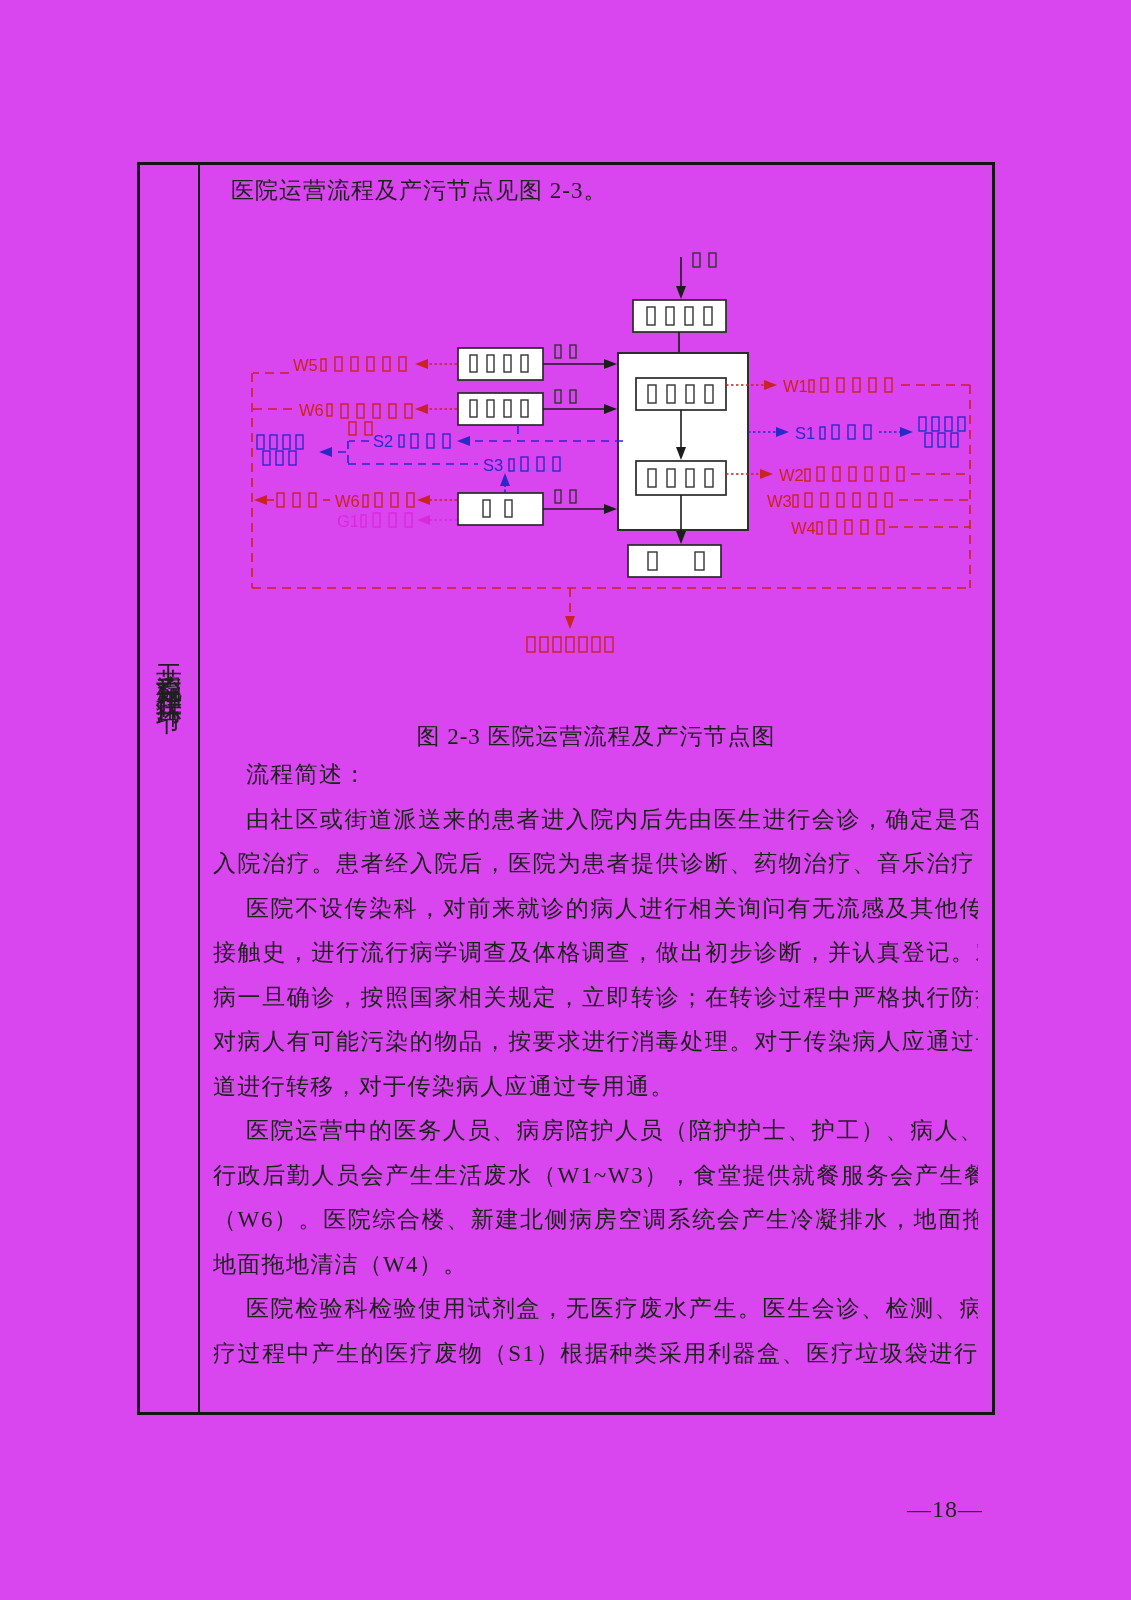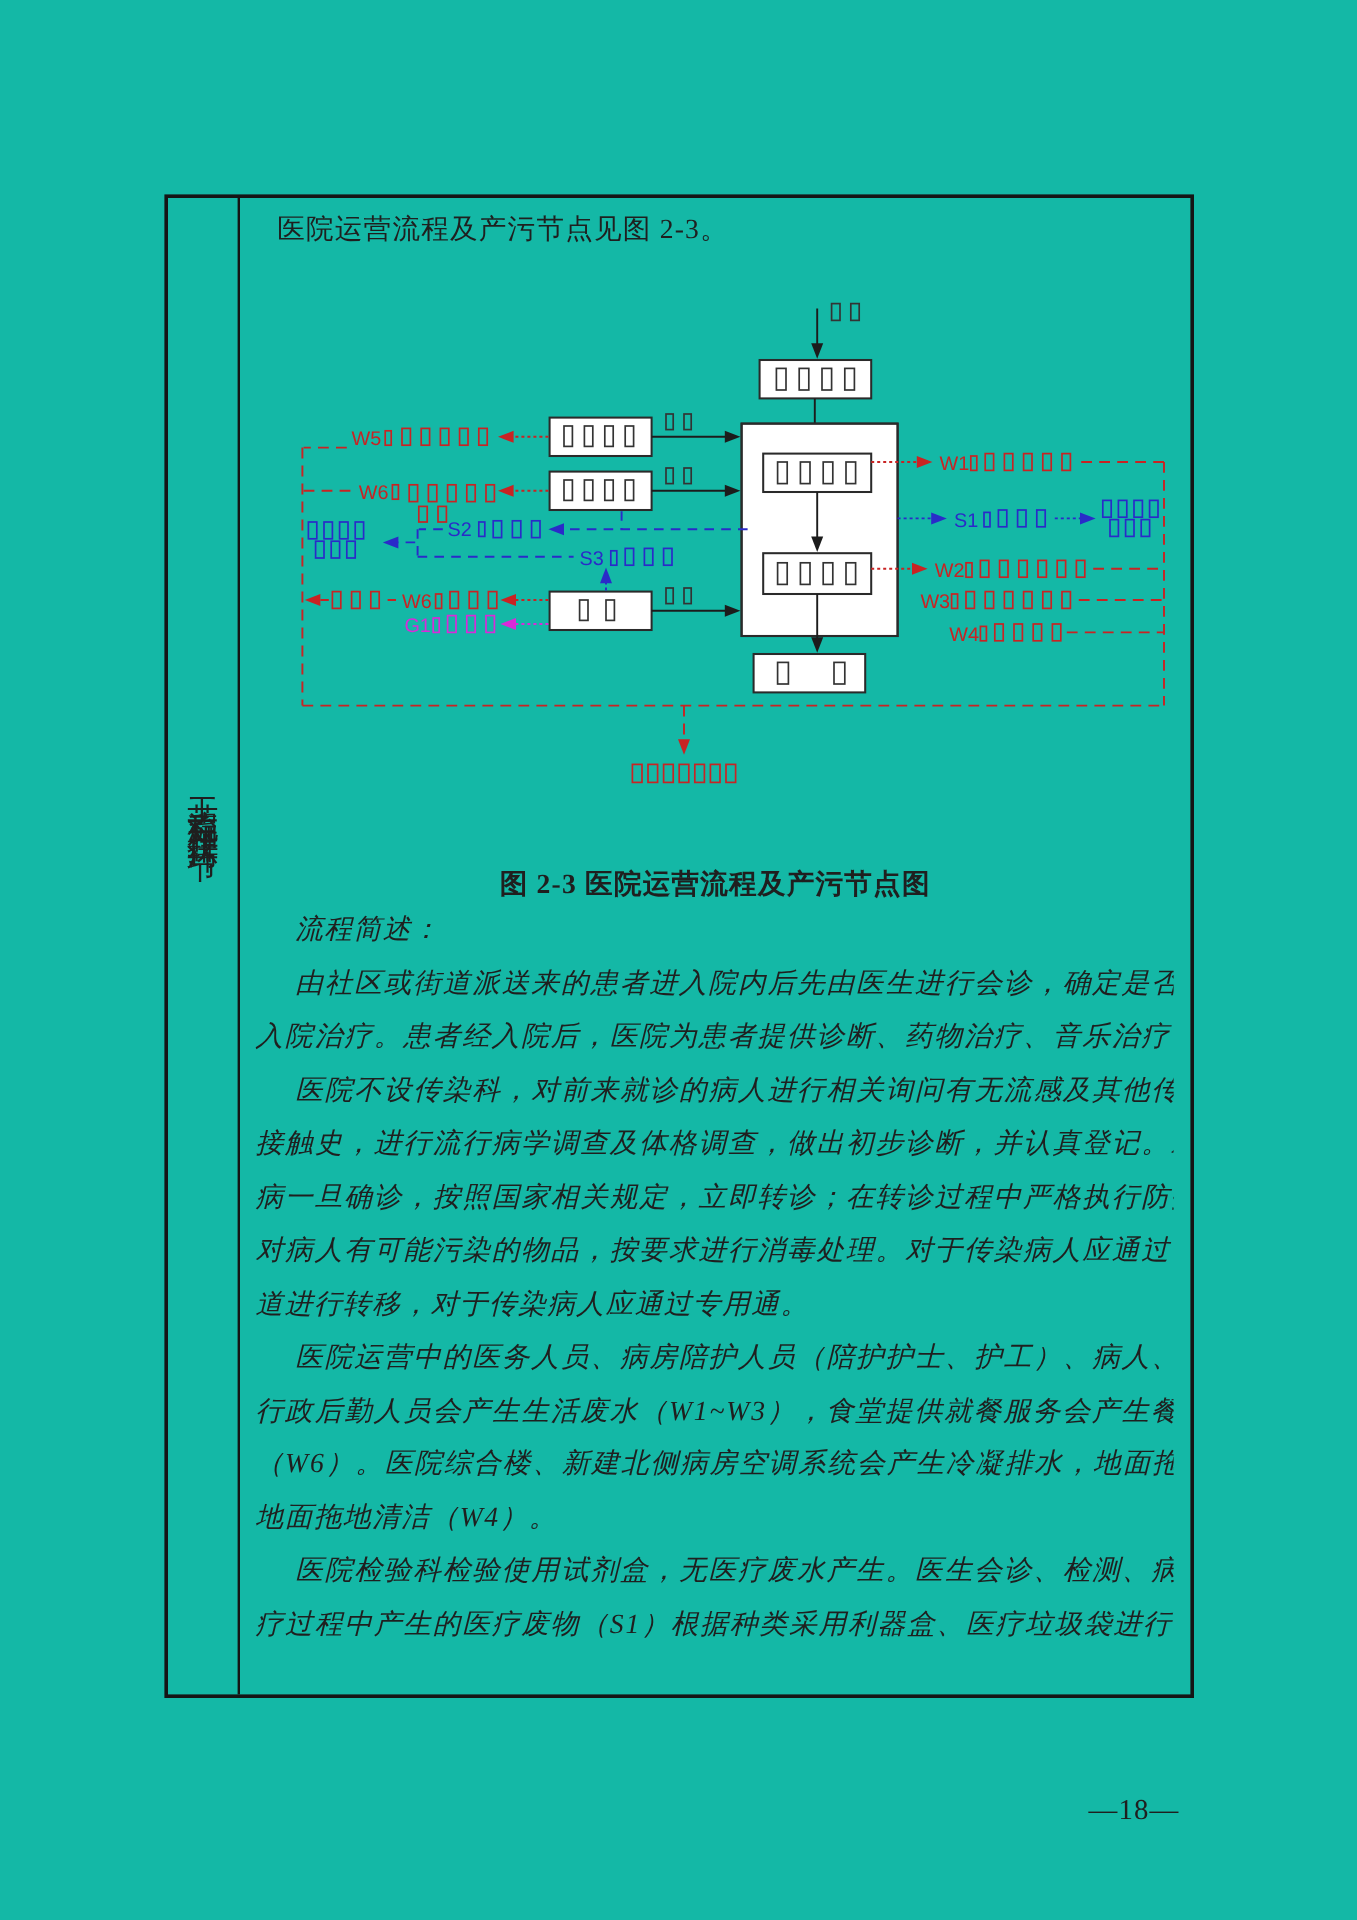--- a/index.html
+++ b/index.html
@@ -1,31 +1,31 @@
 <!DOCTYPE html>
 <html><head>
 <meta charset="utf-8">
 <style>
   html,body{margin:0;padding:0;background:#ffffff;}
-  .page{position:relative;width:1131px;height:1600px;background:#14b8a6;overflow:hidden;
+  .page{position:relative;width:1131px;height:1600px;background:#d946ef;overflow:hidden;
         font-family:"Liberation Serif", serif;color:#1f1f1f;}
   .doc-table{position:absolute;left:137px;top:162px;width:858px;height:1253px;
              border:3px solid #151515;box-sizing:border-box;}
   .sidebar-cell{position:absolute;left:0;top:0;width:60px;height:100%;
                 border-right:2px solid #151515;box-sizing:border-box;}
   .vlabel{position:absolute;top:478px;left:50%;transform:translateX(-50%);
           writing-mode:vertical-lr;text-orientation:upright;letter-spacing:5px;
           font-size:26px;color:#1f1f1f;white-space:nowrap;}
   .content-cell{position:absolute;left:60px;top:0;right:0;bottom:0;}
   .intro-line{position:absolute;left:31px;top:10px;font-size:23px;letter-spacing:1px;margin:0;}
   #flowchart{position:absolute;left:43px;top:80px;}
   .caption{position:absolute;top:556px;left:0;width:100%;text-align:center;
-           font-weight:bold;font-size:23px;letter-spacing:1px;}
+           font-weight:normal;font-size:23px;letter-spacing:1px;}
   .body-block{position:absolute;left:13px;top:588px;width:765px;font-size:23px;}
-  .bline{height:44.5px;line-height:44.5px;letter-spacing:1.3px;white-space:nowrap;overflow:hidden;font-style:italic;}
+  .bline{height:44.5px;line-height:44.5px;letter-spacing:1.3px;white-space:nowrap;overflow:hidden;}
   .bline.indent{text-indent:33px;}
   .bline.fill{letter-spacing:1.6px;}
   .page-number{position:absolute;left:880px;top:1496px;width:130px;text-align:center;
                font-size:24px;letter-spacing:1px;}
 </style>
 </head>
 <body>
 
 <div class="page">
   <div class="doc-table">

